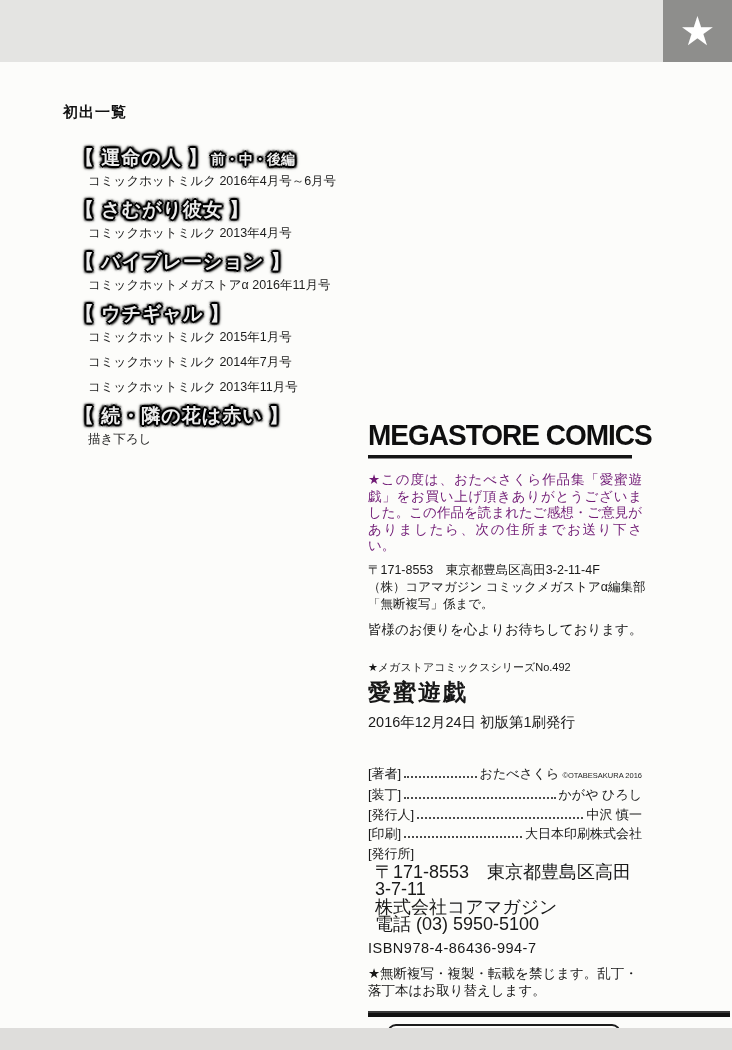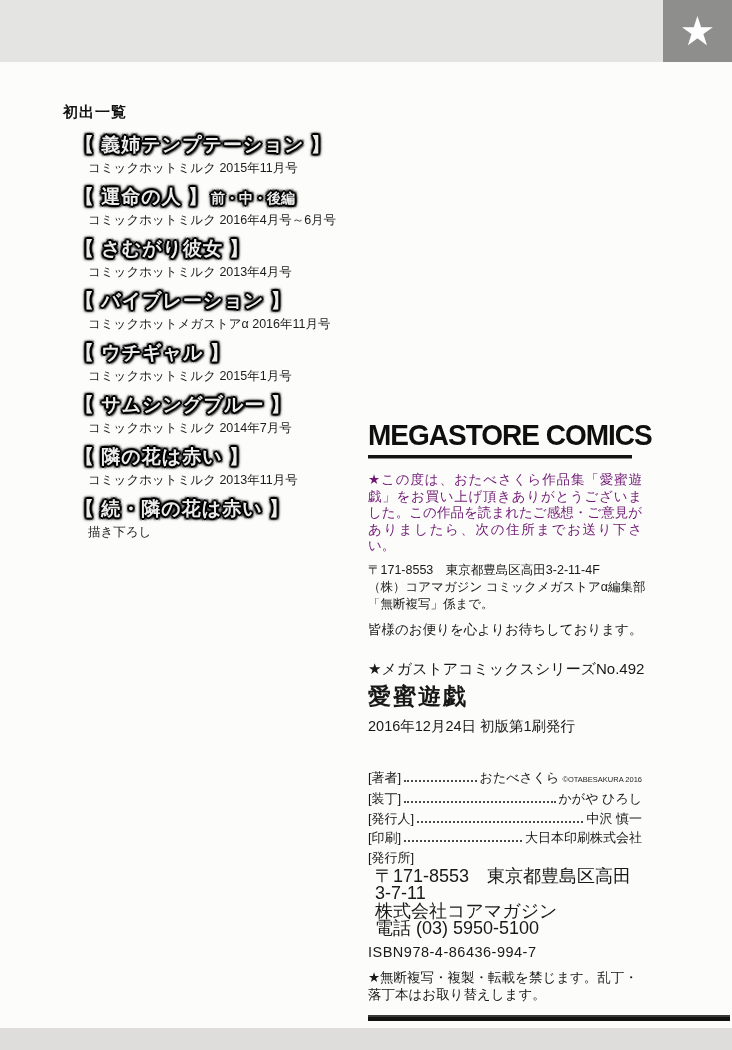--- a/index.html
+++ b/index.html
@@ -15,21 +15,21 @@
   .top-band { position:absolute; left:0; top:0; width:732px; height:62px; background:#e4e4e2; }
   .bottom-band { position:absolute; left:0; top:1028px; width:732px; height:22px; background:#dedddb; }
   .star-box {
     position:absolute; left:663px; top:0; width:69px; height:62px;
     background:#8e8e8c; display:flex; align-items:center; justify-content:center;
   }
   .star-box .star { color:#ffffff; font-size:40px; line-height:1; }
 
   
   .first-pub { position:absolute; left:63px; top:103px; width:300px; }
-  .fp-heading { font-size:15px; font-weight:bold; color:#111; margin-bottom:11px; letter-spacing:1px; }
+  .fp-heading { font-size:15px; font-weight:bold; color:#111; margin-bottom:24px; letter-spacing:1px; }
   .entry { margin-left:12px; margin-bottom:9px; }
   .entry-title {
     font-size:19px; font-weight:bold; letter-spacing:1px;
     color:#ececec; white-space:nowrap;
     text-shadow:
       -1px -1px 0 #000, 1px -1px 0 #000, -1px 1px 0 #000, 1px 1px 0 #000,
       -2px 0 0 #000, 2px 0 0 #000, 0 -2px 0 #000, 0 2px 0 #000,
       -2px -2px 2px #000, 2px 2px 2px #000, 2px -2px 2px #000, -2px 2px 2px #000,
       0 0 5px #000;
     line-height:24px;
@@ -40,21 +40,21 @@
   
   .colophon { position:absolute; left:368px; top:420px; width:362px; }
   .logo {
     font-size:28px; font-weight:900; letter-spacing:-1px; color:#0f0f0f;
     width:268px; white-space:nowrap; transform:scaleY(1.05);
   }
   .logo-rule { width:264px; height:2px; border-top:3px solid #141414; border-bottom:1px solid #8a8a8a; margin-top:3px; }
   .greeting { margin-top:13px; width:274px; font-size:13.5px; line-height:16.5px; color:#701a75; text-align:justify; }
   .address { margin-top:7px; width:280px; font-size:12.5px; line-height:17px; }
   .closing { margin-top:8px; font-size:13.5px; }
-  .series { margin-top:21px; font-size:15px; }
+  .series { margin-top:21px; font-size:11px; }
   .book-title { margin-top:2px; font-size:23px; font-weight:bold; letter-spacing:2px; }
   .edition { margin-top:5px; font-size:14.5px; }
 
   .credits { margin-top:32px; width:274px; font-size:13px; }
   .credit-row { display:flex; align-items:baseline; line-height:19.5px; }
   .c-label { white-space:nowrap; }
   .c-leader { flex:1; border-bottom:2px dotted #4a4a4a; margin:0 3px 3px 3px; min-width:12px; }
   .c-value { white-space:nowrap; }
   .c-note { font-size:7.5px; margin-left:3px; white-space:nowrap; color:#222; }
   .pub-label { line-height:20px; font-size:13px; }
@@ -75,45 +75,39 @@
 
 <div class="top-band"></div>
 <div class="star-box">
   <span class="star">★</span>
 </div>
 
 <section class="first-pub">
   <h2 class="fp-heading">初出一覧</h2>
 
   <div class="entry">
-    <div class="entry-title"><span>【 義姉テンプテーション 】</span><span class="entry-sub"></span></div>
-    <div class="entry-src">コミックホットミルク 2015年11月号</div>
-  </div>
-  <div class="entry">
     <div class="entry-title"><span>【 運命の人 】</span><span class="entry-sub">前・中・後編</span></div>
     <div class="entry-src">コミックホットミルク 2016年4月号～6月号</div>
   </div>
   <div class="entry">
     <div class="entry-title"><span>【 さむがり彼女 】</span><span class="entry-sub"></span></div>
     <div class="entry-src">コミックホットミルク 2013年4月号</div>
   </div>
   <div class="entry">
     <div class="entry-title"><span>【 バイブレーション 】</span><span class="entry-sub"></span></div>
     <div class="entry-src">コミックホットメガストアα 2016年11月号</div>
   </div>
   <div class="entry">
     <div class="entry-title"><span>【 ウチギャル 】</span><span class="entry-sub"></span></div>
     <div class="entry-src">コミックホットミルク 2015年1月号</div>
   </div>
   <div class="entry">
-    <div class="entry-title"><span>【 サムシングブルー 】</span><span class="entry-sub"></span></div>
     <div class="entry-src">コミックホットミルク 2014年7月号</div>
   </div>
   <div class="entry">
-    <div class="entry-title"><span>【 隣の花は赤い 】</span><span class="entry-sub"></span></div>
     <div class="entry-src">コミックホットミルク 2013年11月号</div>
   </div>
   <div class="entry">
     <div class="entry-title"><span>【 続・隣の花は赤い 】</span><span class="entry-sub"></span></div>
     <div class="entry-src">描き下ろし</div>
   </div>
 </section>
 
 <section class="colophon">
   <div class="logo">MEGASTORE COMICS</div>

